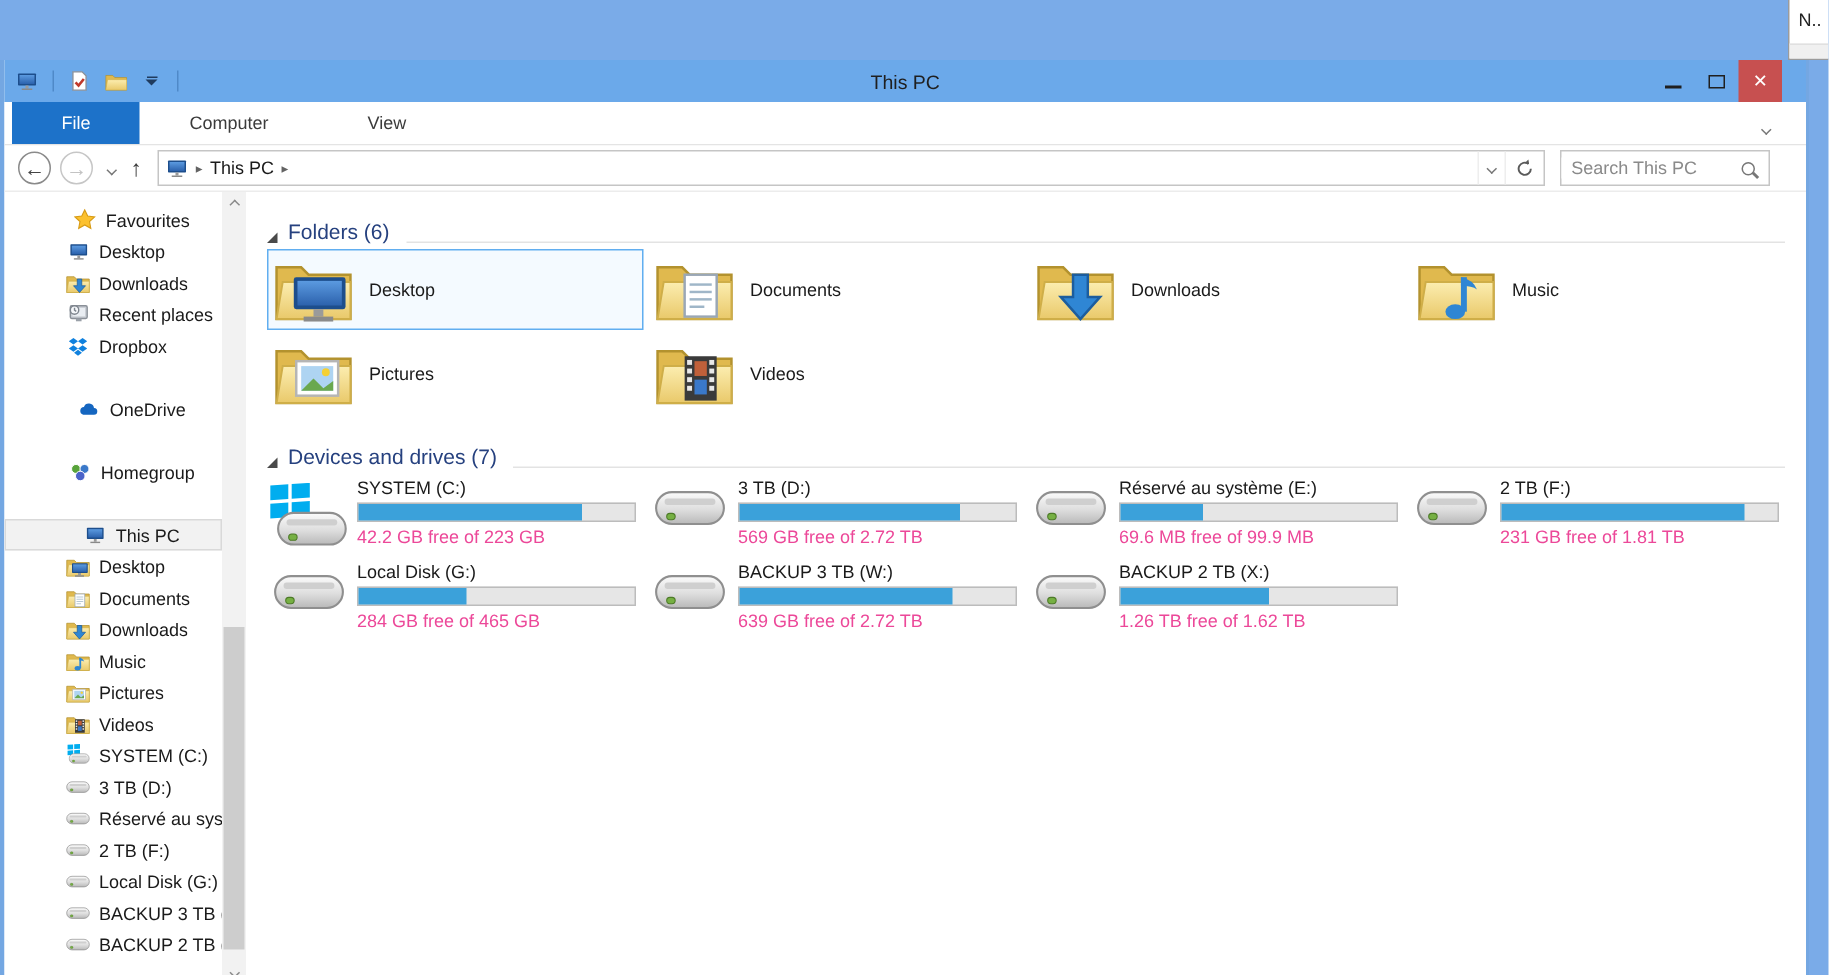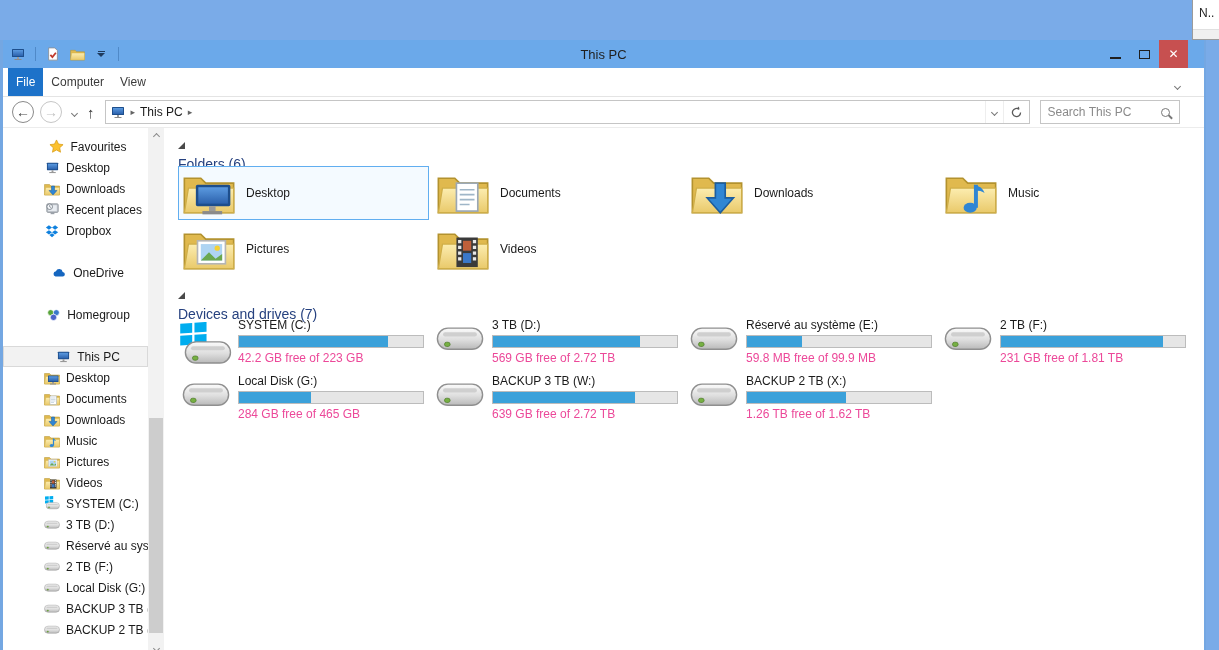--- a/index.html
+++ b/index.html
@@ -25,21 +25,21 @@
 
   
   .peek-window { position:absolute; right:0; top:0; width:27px; height:40px; background:#fff;
     border-left:1px solid #9b9b9b; border-bottom:1px solid #9b9b9b; z-index:40; }
   .peek-title { padding:6px 0 0 6px; font-size:12px; color:#222; }
   .peek-strip { position:absolute; left:0; right:0; bottom:0; height:10px; background:#f0f0f0; border-top:1px solid #e0e0e0; }
 
   
   .tabsrow { position:absolute; left:0; top:28px; right:0; height:29px; background:#fff;
     border-bottom:1px solid #e4e4e4; display:flex; align-items:stretch; padding-left:5px; }
-  .tab { padding:0 8px; display:flex; align-items:center; font-size:12px; color:#3b3b3b; }
+  .tab { padding:0 33px; display:flex; align-items:center; font-size:12px; color:#3b3b3b; }
   .tab.active { background:#1d72c9; color:#fff; }
   .ribbon-chev { position:absolute; right:24px; top:10px; }
 
   
   .chev { display:inline-block; width:7px; height:7px; border-right:2px solid #777; border-bottom:2px solid #777; }
   .chev.down { transform:rotate(45deg); }
   .chev.up { transform:rotate(-135deg); }
   .chev.small { width:5px; height:5px; border-width:1.5px; }
 
   
@@ -74,21 +74,21 @@
   .ind0 { padding-left:24px;justify-content:center; } .ind1 { padding-left:41px; }
   .sicon { flex:0 0 auto; display:flex; align-items:center; justify-content:center; width:16px; }
 
   .scrollbar { width:16px; flex:0 0 auto; background:#f2f2f2; position:relative; }
   .sb-btn { position:absolute; left:0; width:16px; height:17px; display:flex; align-items:center; justify-content:center; background:#f2f2f2; }
   .sb-btn.top { top:0; } .sb-btn.bottom { bottom:0; }
   .sb-thumb { position:absolute; left:1px; width:14px; top:290px; height:215px; background:#cdcdcd; }
 
   .content { flex:1; position:relative; padding:0 14px 0 14px; overflow:hidden; }
 
-  .group-header { display:flex; align-items:flex-start; gap:7px; margin-top:14px; height:20px;flex-direction:column; }
+  .group-header { display:flex; align-items:flex-end; gap:7px; margin-top:14px; height:20px; }
   .tri-expanded { width:0; height:0; border-left:7px solid transparent; border-bottom:7px solid #4a4a4a; }
   .group-title { color:#26417f; font-size:14px; white-space:nowrap; }
   .group-rule { flex:1; border-top:1px solid #e3e3e3; margin-left:4px; }
 
   .tilegrid { display:grid; grid-template-columns:repeat(4,254px); grid-auto-rows:56px; margin-top:4px; }
 
   .ftile { width:251px; height:54px; display:flex; align-items:center; padding-left:3px; border:1px solid transparent; }
   .ftile.sel { border:1px solid #61aef0; background:#f4faff; }
   .ftile .flabel { margin-left:10px; }
 
@@ -600,21 +600,21 @@
           <span class="dicon">
               <svg width="48" height="32" viewBox="0 0 34 22">
                 <use href="#s-drive"></use>
               </svg>
             </span>
           <div class="dmeta">
             <div class="dlabel">Réservé au système (E:)</div>
             <div class="dbar">
                 <div class="dfill" style="width: 30%;"></div>
               </div>
-            <div class="dfree">59.8 MB free of 99.9 MB</div>
+            <div class="dfree">69.6 MB free of 99.9 MB</div>
           </div>
         </div>
         <div class="dtile">
           <span class="dicon">
               <svg width="48" height="32" viewBox="0 0 34 22">
                 <use href="#s-drive"></use>
               </svg>
             </span>
           <div class="dmeta">
             <div class="dlabel">2 TB (F:)</div>

